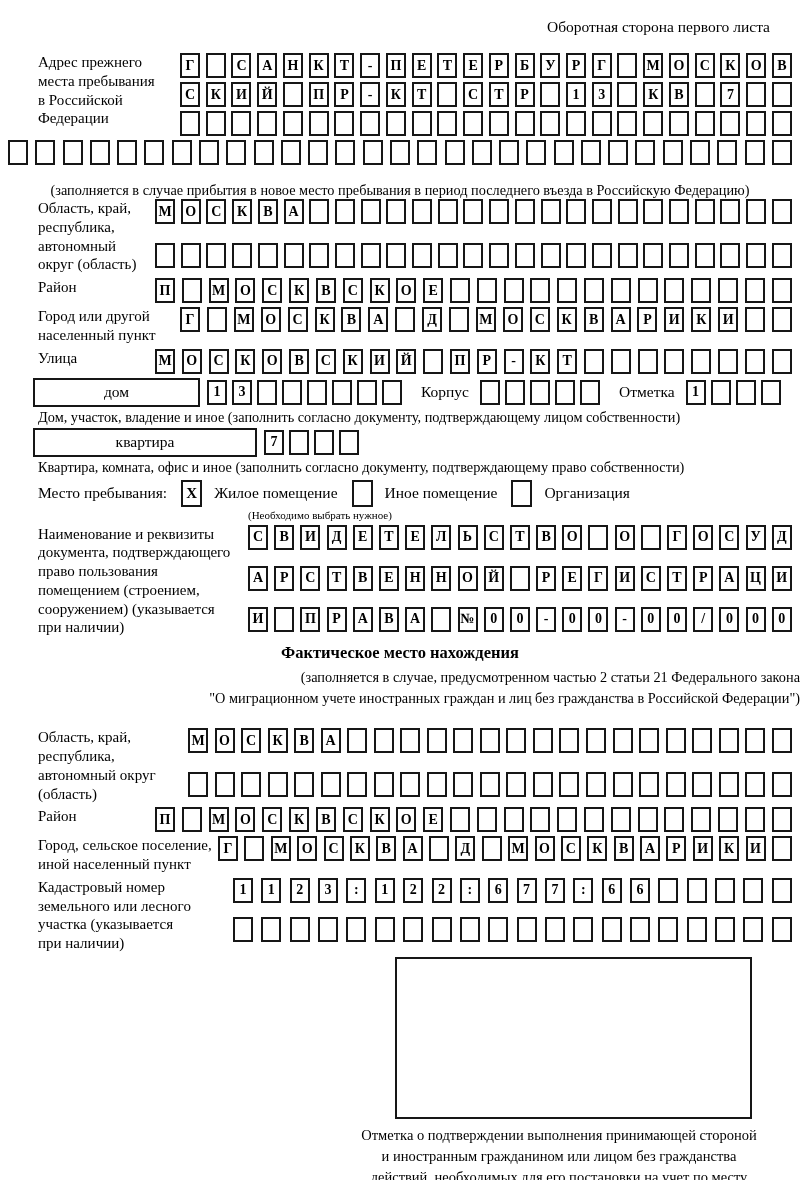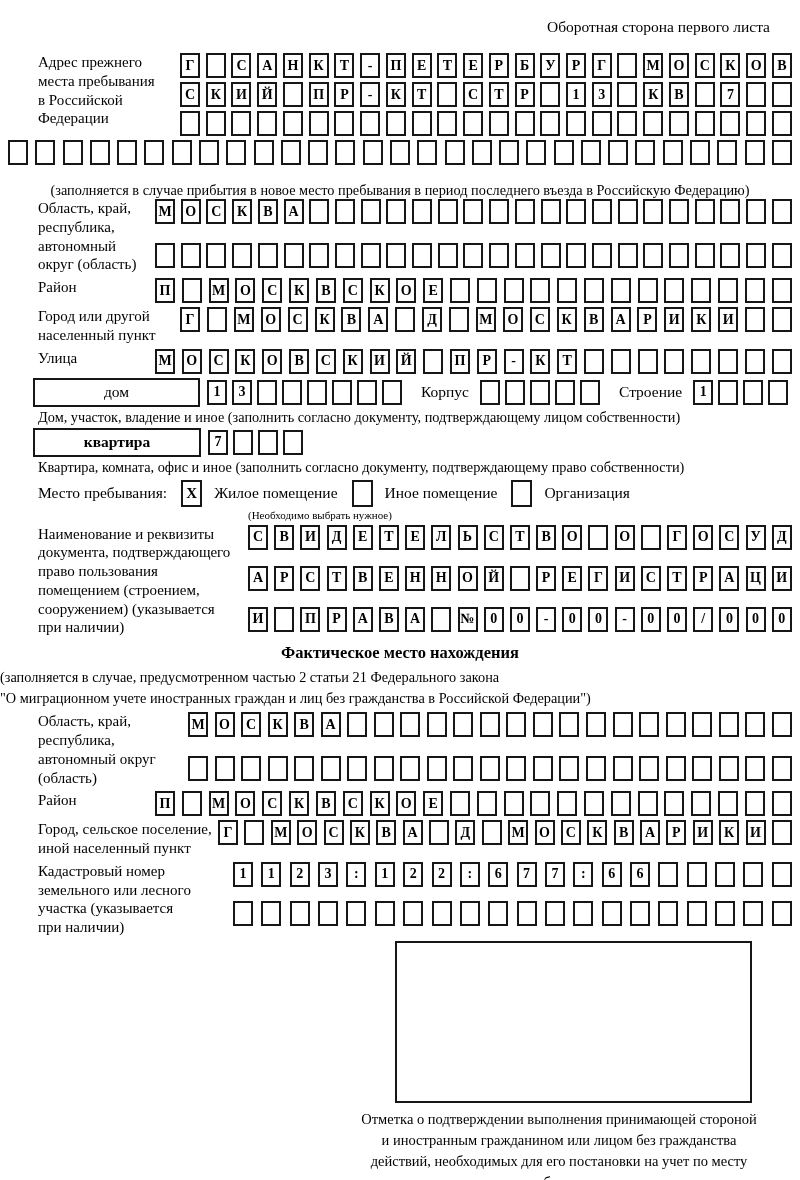--- a/index.html
+++ b/index.html
@@ -25,30 +25,30 @@
   .note-center{text-align:center;font-size:14.3px;margin-top:17px;}
   .sec-title{text-align:center;font-weight:bold;font-size:16.5px;margin:5px 0 5px;}
   .frow{display:flex;margin:0 8px 4px 38px;}
   .fcells{flex:1;display:flex;flex-direction:column;gap:12px;}
   .gap11{gap:11px;}
   .gap3{gap:3px;}
   .house-row{display:flex;align-items:center;gap:7px;margin:2px 8px 2px 33px;font-size:15.5px;}
   .wide-box{height:29px;border:2px solid #161616;box-sizing:border-box;
             display:flex;align-items:center;justify-content:center;font-size:15.5px;}
   .box-house{width:167px;}
-  .box-flat{width:168px;font-weight:bold;}
+  .box-flat{width:224px;}
   .ilabel{padding:0 4px 0 12px;}
   .note-left{margin:0 8px 2px 38px;font-size:14.3px;}
   .stay-row{display:flex;align-items:center;margin:4px 8px 0 38px;font-size:15.5px;}
   .checkbox{flex:0 0 21px;width:21px;height:27px;border:2px solid #161616;box-sizing:border-box;
             display:flex;align-items:center;justify-content:center;
             font-weight:bold;font-size:15px;margin:0 12px 0 14px;}
   .stay-note{padding-left:248px;font-size:11px;margin:2px 0 4px;}
   .fact-title{text-align:center;font-weight:bold;font-size:16.5px;margin:6px 0 4px;}
-  .fact-note{text-align:left;font-size:14.3px;line-height:1.45;margin-bottom:4px;}
+  .fact-note{text-align:right;font-size:14.3px;line-height:1.45;margin-bottom:20px;}
   .stamp-box{width:357px;height:162px;border:2px solid #161616;box-sizing:border-box;
              margin:4px 0 6px 395px;}
   .stamp-caption{width:402px;margin-left:358px;text-align:center;font-size:14.5px;line-height:1.45;}
 </style>
 </head>
 <body>
 
 <div class="page">
 
   <div class="side-note">Оборотная сторона первого листа</div>
@@ -345,21 +345,21 @@
         <div class="cell"></div>
       </div>
     <div class="ilabel">Корпус</div>
     <div class="cell-row">
         <div class="cell"></div>
         <div class="cell"></div>
         <div class="cell"></div>
         <div class="cell"></div>
         <div class="cell"></div>
       </div>
-    <div class="ilabel">Строение</div>
+    <div class="ilabel">Отметка</div>
     <div class="cell-row">
         <div class="cell">1</div>
         <div class="cell"></div>
         <div class="cell"></div>
         <div class="cell"></div>
       </div>
   </div>
   <div class="note-left">Дом, участок, владение и иное (заполнить согласно документу, подтверждающему лицом собственности)</div>
 
   <div class="house-row">

